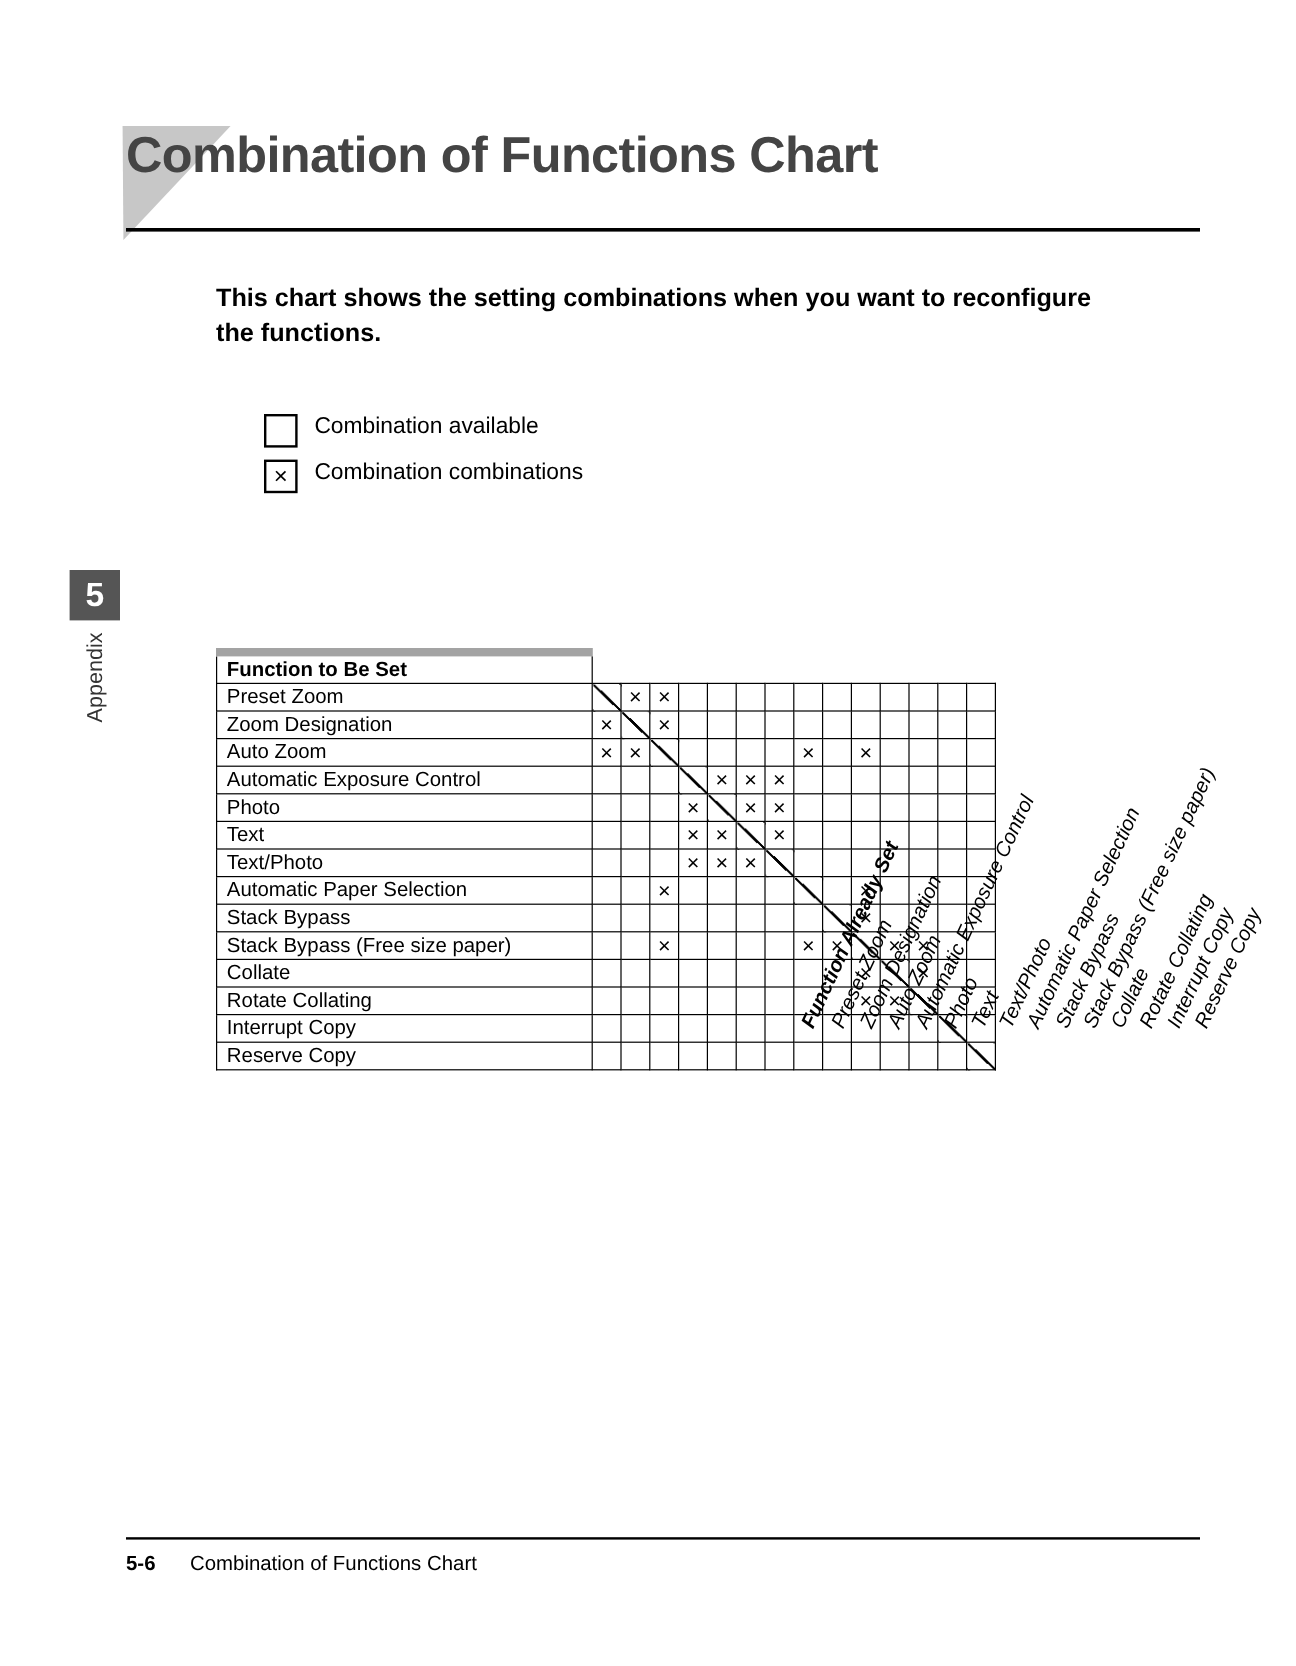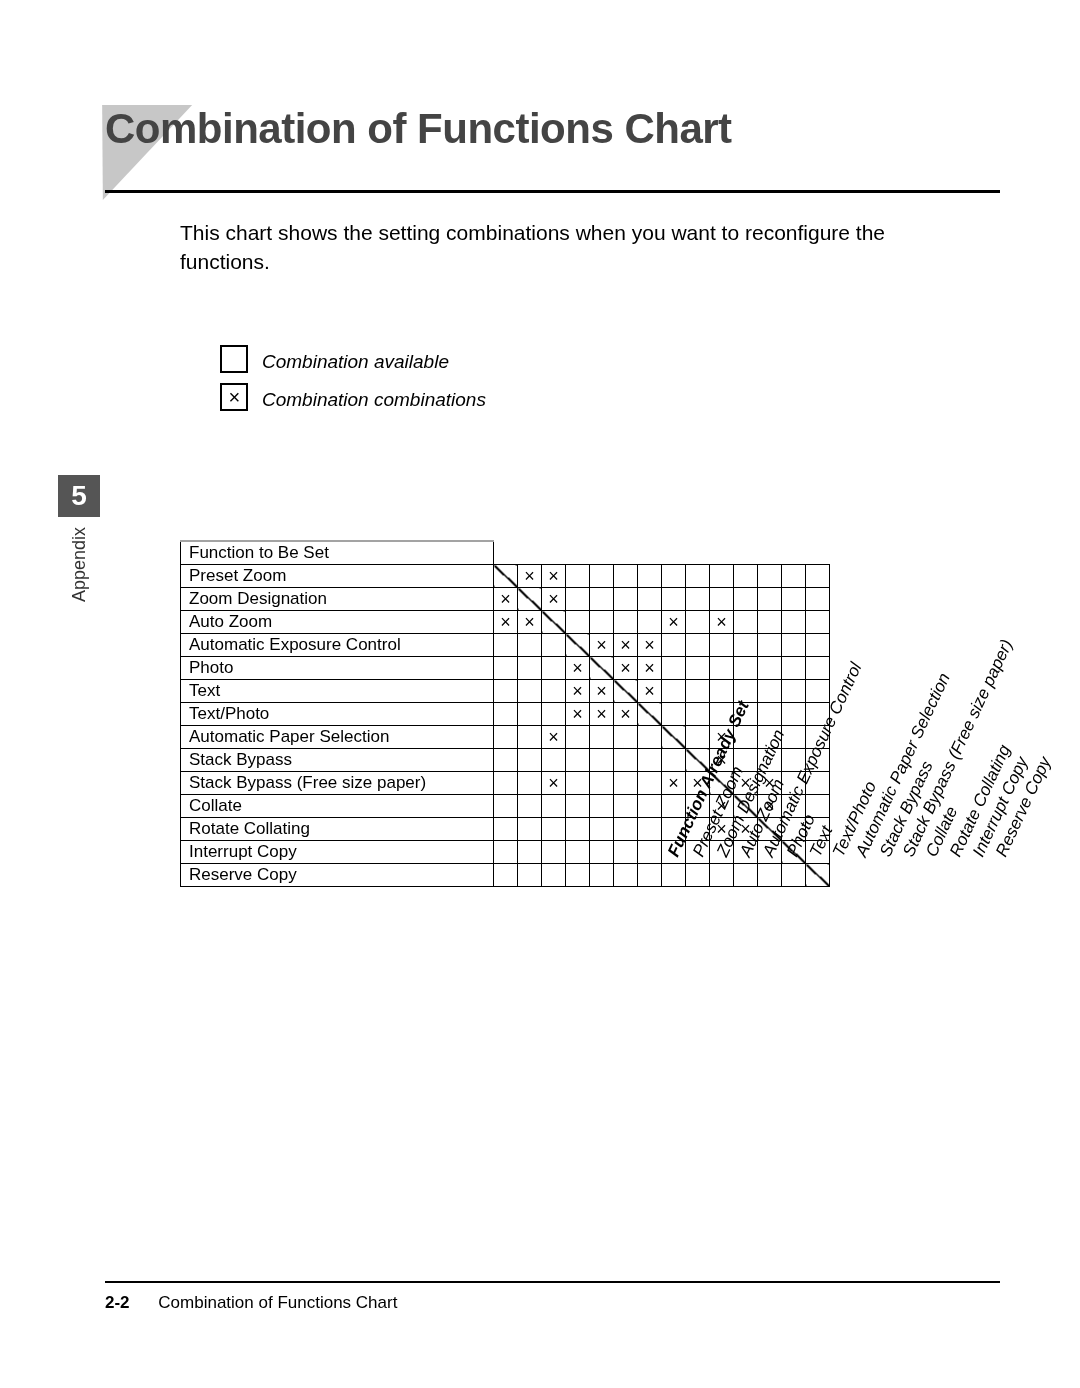--- a/index.html
+++ b/index.html
@@ -36,33 +36,34 @@
     position: absolute;
     left: 105px;
     right: 80px;
     top: 190px;
     height: 3px;
     background: #000;
   }
   .intro {
     position: absolute;
     left: 180px;
-    top: 218px;
+    top: 234px;
     width: 740px;
     font-size: 21px;
     line-height: 1.4;
     color: #000;
+    font-weight: bold;
   }
   .legend {
     position: absolute;
     left: 220px;
     top: 345px;
     font-size: 19px;
   }
-  .legend-row { display: flex; align-items: flex-end; margin-bottom: 10px; font-style: italic; }
+  .legend-row { display: flex; align-items: flex-start; margin-bottom: 10px; }
   .legend-box {
     width: 24px; height: 24px;
     border: 2px solid #000;
     margin-right: 14px;
     display: flex; align-items: center; justify-content: center;
     font-size: 20px; line-height: 1;
   }
   .chart-wrap {
     position: absolute;
     left: 180px;
@@ -77,22 +78,22 @@
     padding: 0;
     text-align: center;
   }
   table.grid .rowlabel {
     text-align: left;
     padding: 1px 8px;
     width: 296px;
     font-size: 17px;
   }
   table.grid thead th.rowlabel {
-    font-weight: 400;
-    border-top: 2px solid #a3a3a3;
+    font-weight: 700;
+    border-top: 7px solid #a3a3a3;
   }
   table.grid td.cell {
     width: 23px;
     height: 22px;
     font-size: 18px;
     line-height: 1;
   }
   .diag {
     background:
       linear-gradient(to top right,
@@ -442,15 +443,15 @@
           <td class="cell"></td>
           <td class="cell"></td>
           <td class="cell"></td>
           <td class="cell diag"></td>
         </tr>
       </tbody>
   </table>
 </div>
 
 <div class="footer">
-  <span class="pg">2-2</span>
+  <span class="pg">5-6</span>
   <span>Combination of Functions Chart</span>
 </div>
 
 </body></html>

